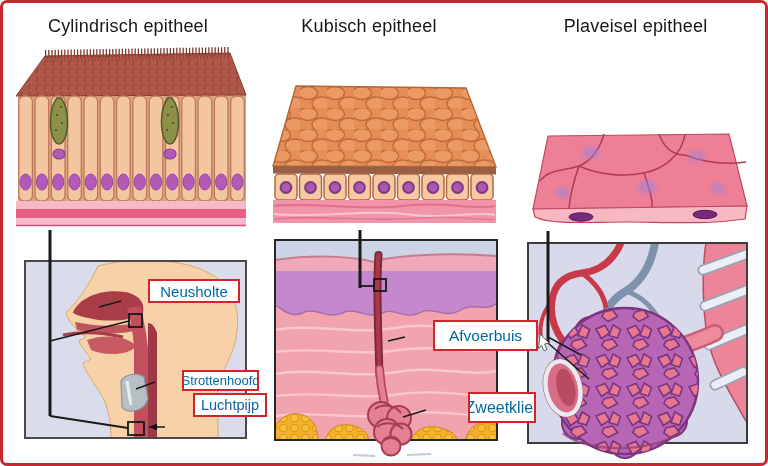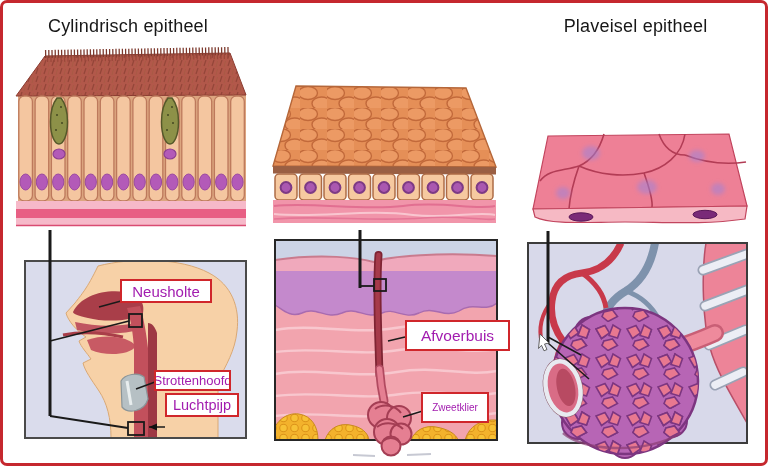--- a/index.html
+++ b/index.html
@@ -6,34 +6,35 @@
   #root{position:relative;width:768px;height:466px;background:#ffffff;
     border:3px solid #c5282e;border-radius:7px;box-sizing:border-box;overflow:hidden;
     font-family:"Liberation Sans",sans-serif;}
   #art{position:absolute;left:0;top:0;width:768px;height:466px;}
   .coltitle{position:absolute;top:11px;height:24px;display:flex;align-items:center;
     justify-content:center;font-size:18px;color:#171717;letter-spacing:.2px;z-index:4;}
   #title-1{left:40px;width:170px}
   #title-2{left:285px;width:162px}
   #title-3{left:545px;width:175px}
   .lbl{position:absolute;display:flex;align-items:center;justify-content:center;
-    background:#ffffff;border:2.5px solid #d0262b;color:#a21caf;white-space:nowrap;
-    overflow:hidden;z-index:6;box-sizing:border-box;}
+    background:#ffffff;border:2.5px solid #d0262b;color:#0369a1;white-space:nowrap;
+    overflow:hidden;z-index:6;box-sizing:border-box;margin-left:28px;}
   #lbl-neusholte{left:117px;top:276px;width:92px;height:24px;font-size:15px}
   #lbl-strottenhoofd{left:151px;top:367px;width:77px;height:21px;font-size:13px}
   #lbl-luchtpijp{left:162px;top:390px;width:74px;height:24px;font-size:14.5px}
   #lbl-afvoerbuis{left:402px;top:317px;width:105px;height:31px;font-size:15.5px}
-  #lbl-zweetklier{left:418px;top:389px;width:68px;height:31px;font-size:10px}
+  #lbl-zweetklier{left:437px;top:389px;width:68px;height:31px;font-size:16px}
 </style>
 </head>
 <body>
 
 <div id="root">
 
   <div class="coltitle" id="title-1">Cylindrisch epitheel</div>
+  <div class="coltitle" id="title-2">Kubisch epitheel</div>
   <div class="coltitle" id="title-3">Plaveisel epitheel</div>
 
   <svg id="art" viewBox="0 0 768 466">
     <defs>
       <clipPath id="clipP1">
           <rect x="22" y="258" width="221" height="177"></rect>
         </clipPath>
       <clipPath id="clipP2">
           <rect x="272" y="237" width="222" height="200"></rect>
         </clipPath>

